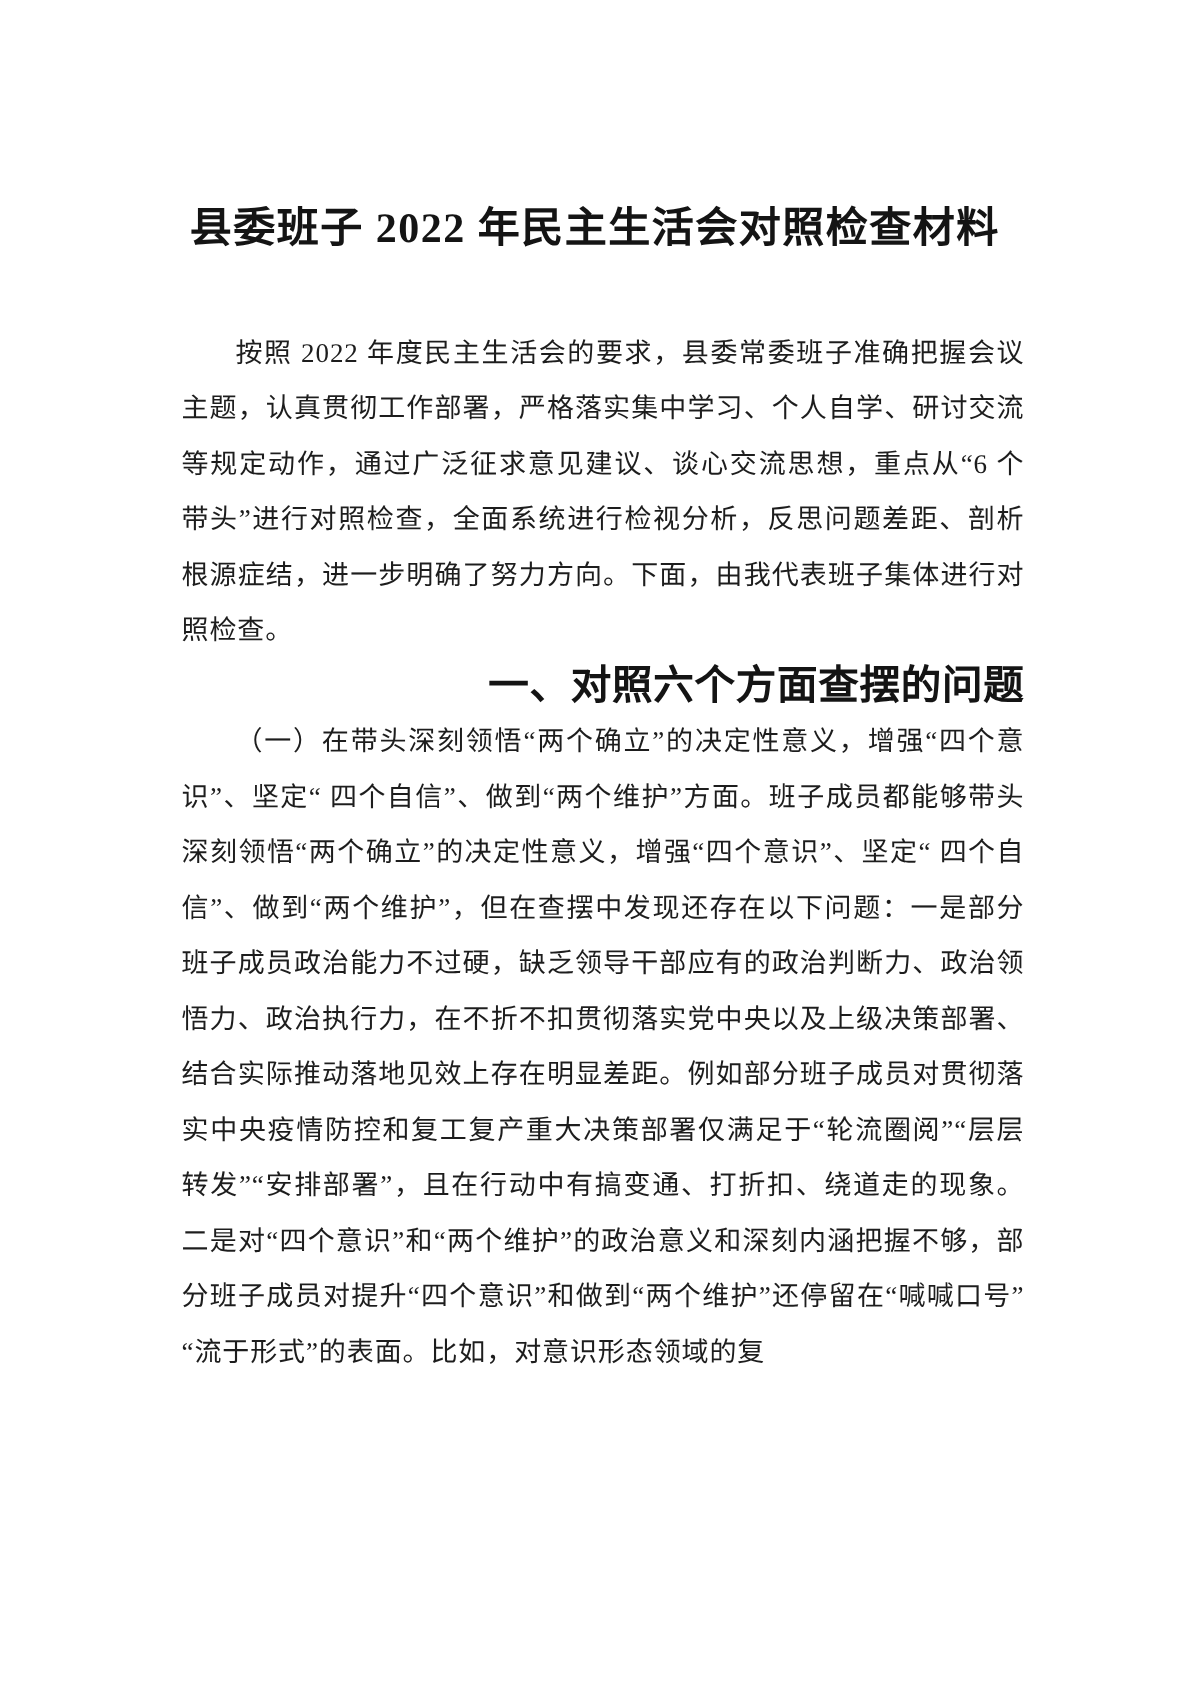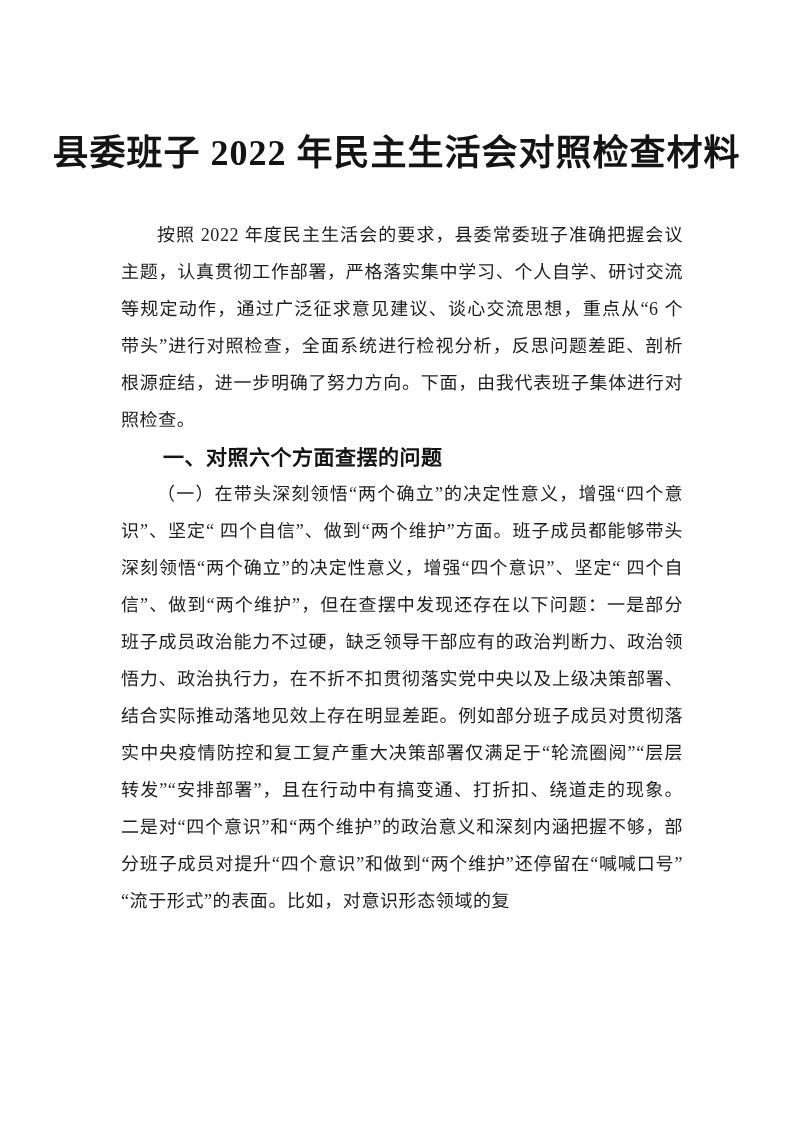--- a/index.html
+++ b/index.html
@@ -20,21 +20,21 @@
     height: 1122px;
     background: #ffffff;
     color: #1d1d1d;
   }
   .doc-title {
     margin: 131px 0 0 0;
     padding: 0;
     text-align: center;
     font-family: "Liberation Serif", "DejaVu Serif", serif;
     font-weight: 600;
-    font-size: 36px;
+    font-size: 28px;
     line-height: 44px;
     letter-spacing: 1px;
     color: #141414;
   }
   .doc-body {
     width: 562px;
     margin: 42px 0 0 121px;
   }
   .para {
     margin: 0;
@@ -46,25 +46,26 @@
     text-align: justify;
     text-justify: inter-character;
     text-indent: 2em;
     color: #1d1d1d;
   }
   .section-heading {
     margin: 0;
     padding: 0;
     font-family: "Liberation Sans", "DejaVu Sans", sans-serif;
     font-weight: 700;
-    font-size: 21px;
+    font-size: 27px;
     line-height: 37px;
     letter-spacing: 0.5px;
     text-indent: 2em;
     color: #141414;
+    text-align: right;
   }
 </style>
 </head>
 <body>
 
 <div class="page">
   <h1 class="doc-title">县委班子 2022 年民主生活会对照检查材料</h1>
 
   <div class="doc-body">
     <p class="para">按照 2022 年度民主生活会的要求，县委常委班子准确把握会议主题，认真贯彻工作部署，严格落实集中学习、个人自学、研讨交流等规定动作，通过广泛征求意见建议、谈心交流思想，重点从“6 个带头”进行对照检查，全面系统进行检视分析，反思问题差距、剖析根源症结，进一步明确了努力方向。下面，由我代表班子集体进行对照检查。</p>

